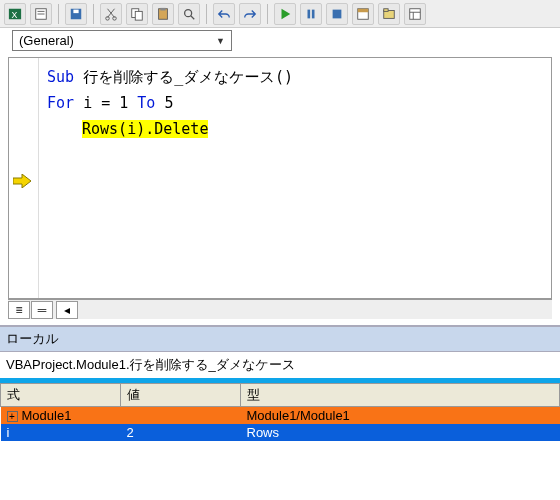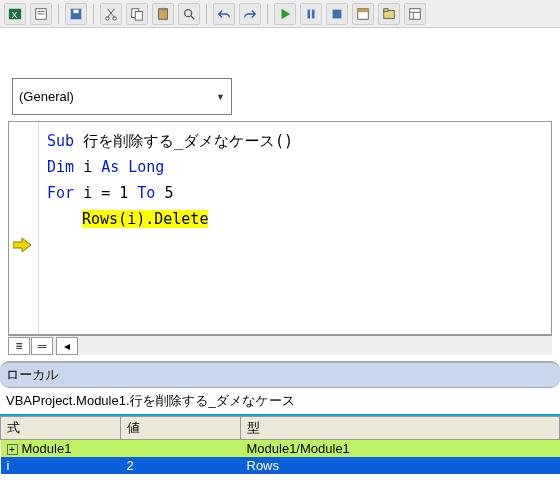--- a/index.html
+++ b/index.html
@@ -2,36 +2,36 @@
 <html><head>
   <meta charset="utf-8">
   <style>
     * { margin:0; padding:0; box-sizing:border-box; }
     body { font-family:"MS Sans Serif","Segoe UI",sans-serif; font-size:12px; background:#fff; width:560px; height:500px; overflow:hidden; }
     .toolbar { height:28px; background:#eee; border-bottom:1px solid #ccc; display:flex; align-items:center; padding:0 4px; gap:4px; }
     .tb-ico { width:22px; height:22px; background:#e8e8e8; border:1px solid #ccc; border-radius:2px; display:flex; align-items:center; justify-content:center; }
     .tb-ico svg { width:14px; height:14px; }
     .tb-sep { width:1px; height:20px; background:#bbb; margin:0 2px; }
     .dd-row { display:flex; padding:2px 8px 2px 12px; background:#fff; }
-    .dropdown { border:1px solid #7a7a7a; padding:10px 6px; font-size:13px; min-width:220px; display:flex; justify-content:space-between; align-items:center; background:#fff;margin-top:48px; }
-    .code-area { display:flex; border:1px solid #999; margin:4px 8px 0 8px; height:214px; background:#fff; }
+    .dropdown { border:1px solid #7a7a7a; padding:2px 6px; font-size:13px; min-width:220px; display:flex; justify-content:space-between; align-items:center; background:#fff; }
+    .code-area { display:flex; border:1px solid #999; margin:4px 8px 0 8px; height:242px; background:#fff; }
     .gutter { width:30px; background:#fff; border-right:1px solid #ddd; position:relative; }
     .pointer { position:absolute; left:4px; width:18px; height:14px; }
     .code { flex:1; padding:6px 8px; font-family:"MS Gothic",monospace; font-size:15px; line-height:26px; }
     .kw { color:#0018d8; }
     .hl { background:#ffff00;margin-left:35px; }
     .bottom-tabs { margin:0 8px; border-top:1px solid #999; height:20px; display:flex; align-items:center; background:#eee; }
     .bt { width:22px; height:18px; border:1px solid #999; background:#fff; margin-right:1px; display:flex; align-items:center; justify-content:center; }
     .bt.scroll-l { margin-left:2px; }
-    .locals-hdr { background:#c8d7ec; padding:3px 6px; font-size:13px; border-top:2px solid #aab; border-bottom:1px solid #aab; margin-top:6px;border-radius:9px; }
-    .path-bar { padding:4px 6px; font-size:13px; border-bottom:2px solid #0ea5e9; background:#fff; }
+    .locals-hdr { background:#c8d7ec; padding:3px 6px; font-size:13px; border-top:2px solid #aab; border-bottom:1px solid #aab; margin-top:6px; }
+    .path-bar { padding:4px 6px; font-size:13px; border-bottom:5px solid #0ea5e9; background:#fff; }
     .loc-tbl { width:100%; border-collapse:collapse; font-size:13px; }
     .loc-tbl th { text-align:left; background:#ece9d8; border:1px solid #999; padding:2px 6px; font-weight:normal; }
     .loc-tbl td { padding:1px 6px; }
-    .loc-row-0 td { background:#bef264;margin-top:28px; }
+    .loc-row-0 td { background:#f97316;margin-top:28px; }
     .loc-row-sel td { background:#0a5fdb; color:#fff; }
     .exp-box { display:inline-block; width:11px; height:11px; border:1px solid #666; text-align:center; line-height:9px; font-size:10px; margin-right:4px; vertical-align:middle; }
     .chev { font-size:9px; color:#333; }
   </style>
 </head>
 <body>
 
 <div class="toolbar">
   <div class="tb-ico">
       <svg viewBox="0 0 16 16">
@@ -136,21 +136,20 @@
 </div>
 
 <div class="code-area">
   <div class="gutter">
       <div class="pointer" style="top: 116px;"><svg viewBox="0 0 18 14">
           <path d="M0 4h9V0l9 7-9 7v-4H0z" fill="#f5d400" stroke="#8a7a00"></path>
         </svg></div>
     </div>
   <div class="code" id="code">
       <div><span class="kw">Sub </span><span>行を削除する_ダメなケース()</span></div>
-      <div><span>  </span><span class="kw">Dim </span><span>i </span><span class="kw">As Long</span></div>
       <div><span> </span></div>
       <div><span>  </span><span class="kw">For </span><span>i = 1 </span><span class="kw">To </span><span>5</span></div>
       <div><span>    </span><span class="hl">Rows(i).Delete</span></div>
     </div>
 </div>
 
 <div class="bottom-tabs">
   <div class="bt">≡</div>
   <div class="bt">═</div>
   <div class="bt scroll-l">◂</div>

